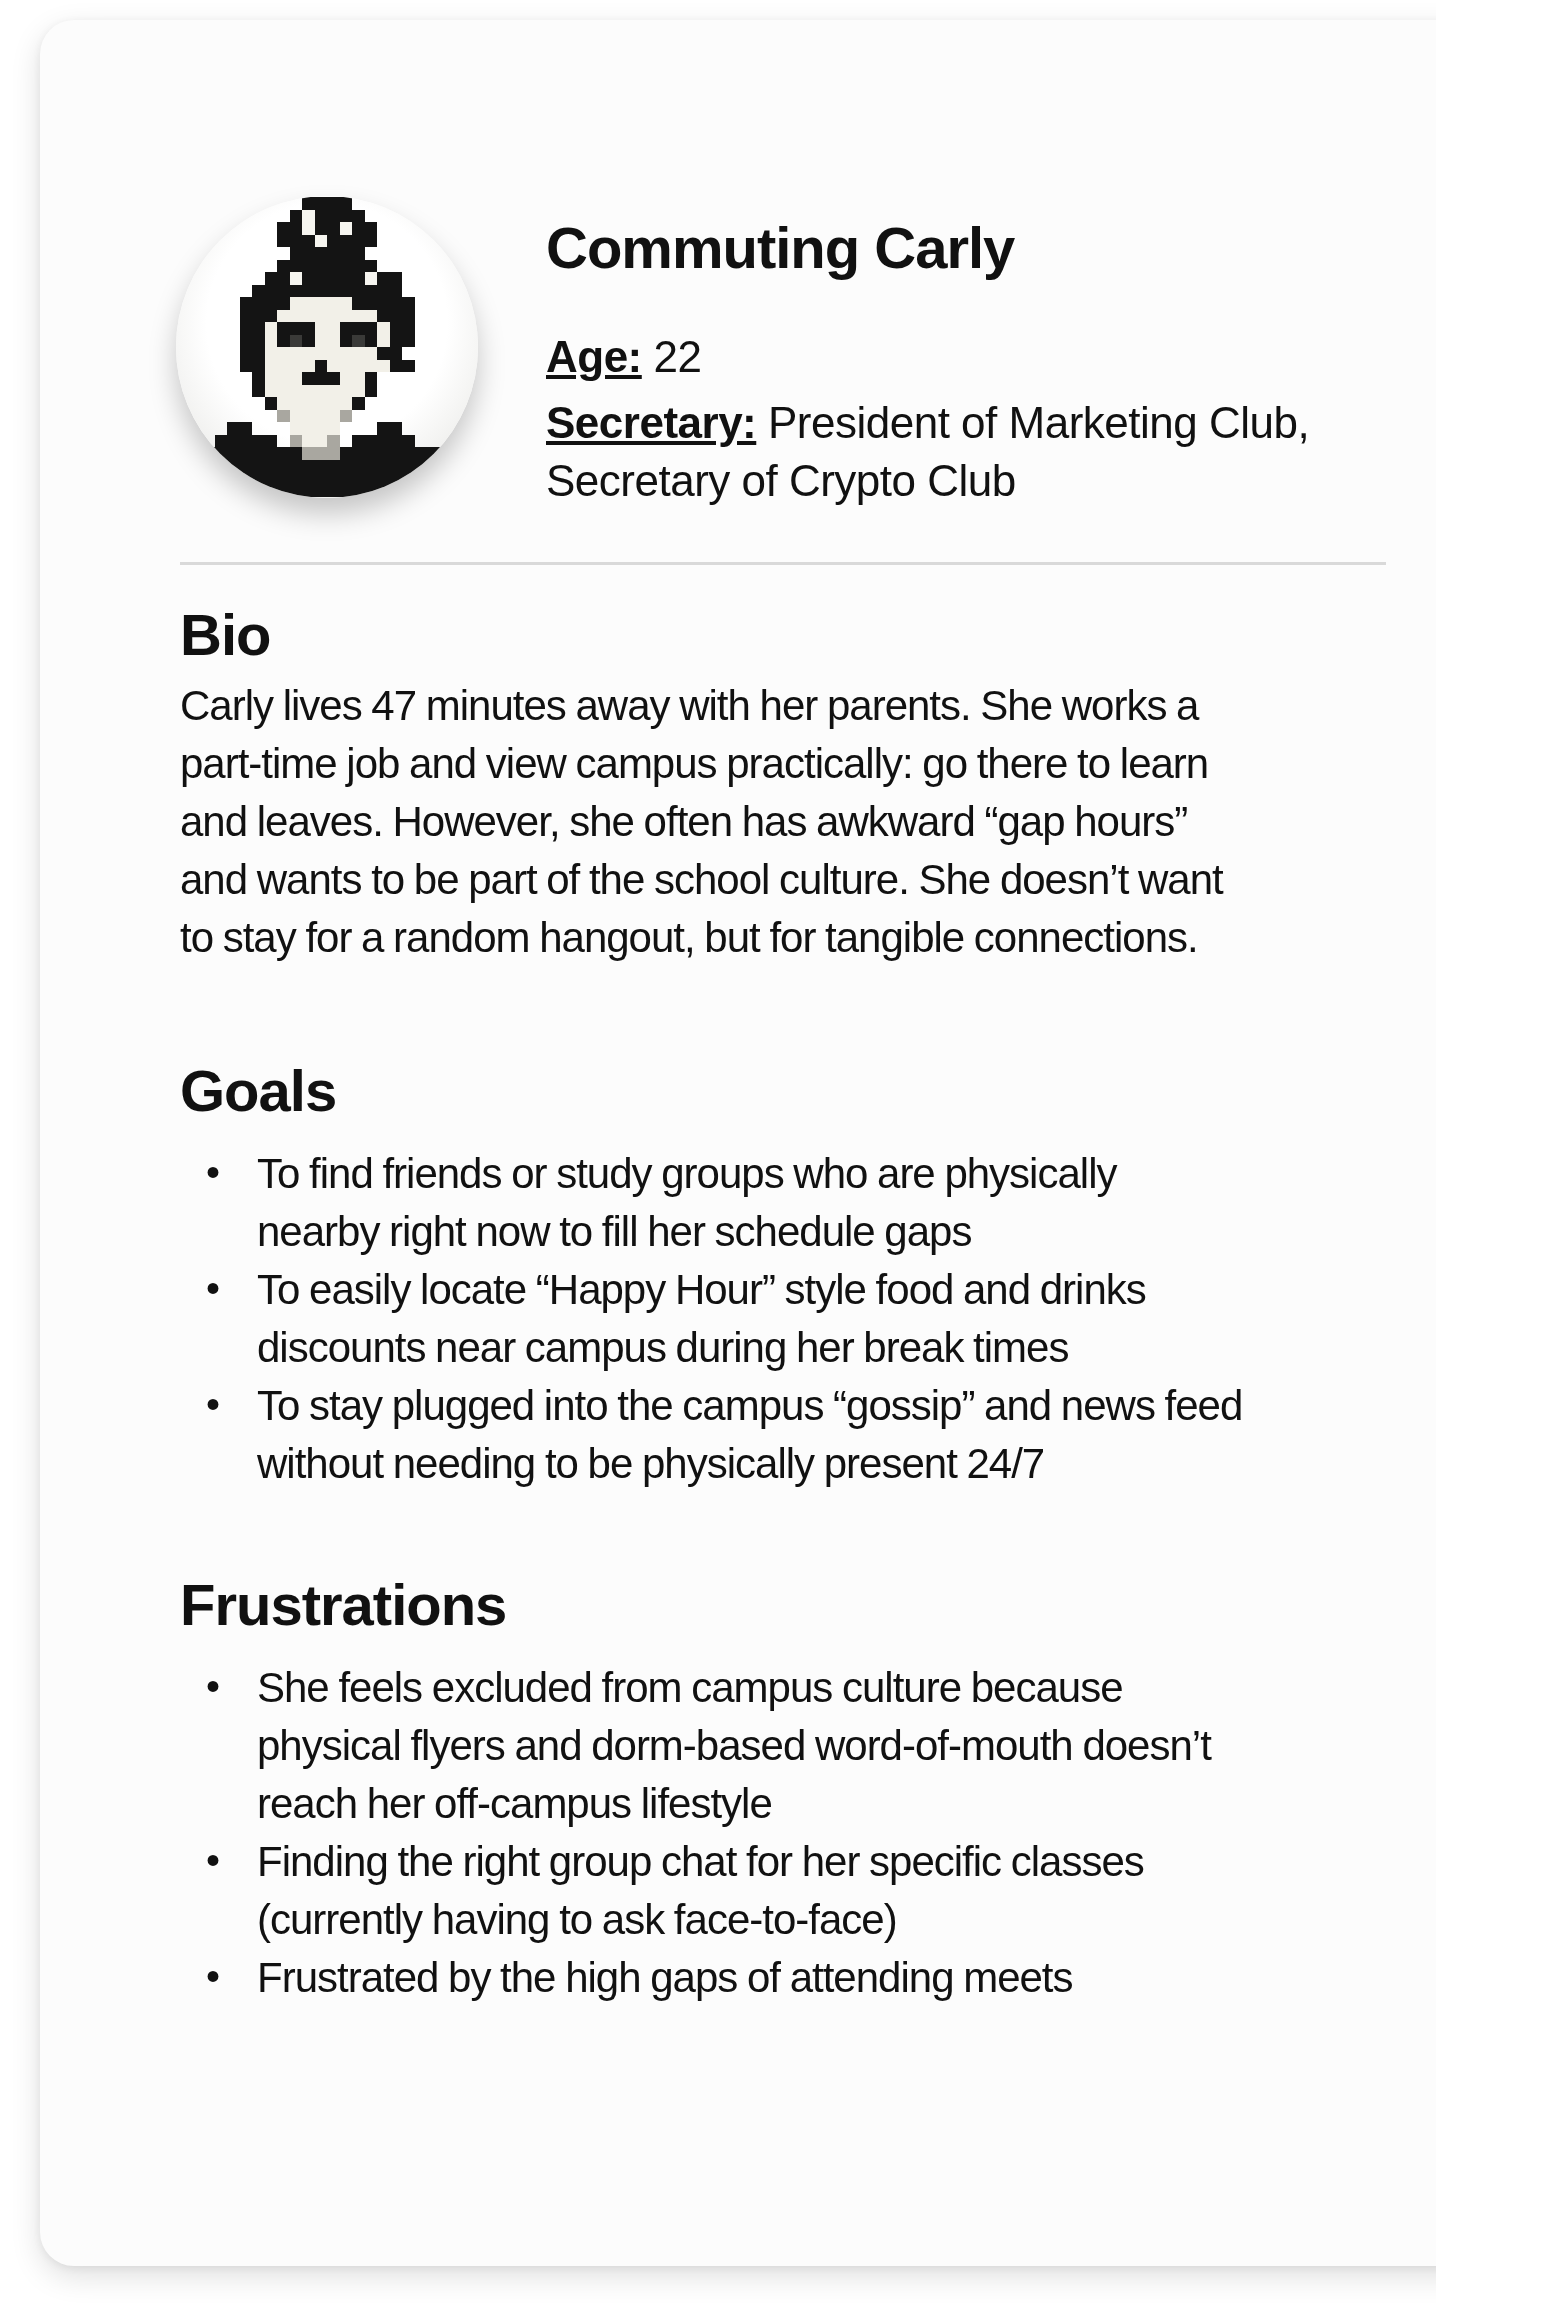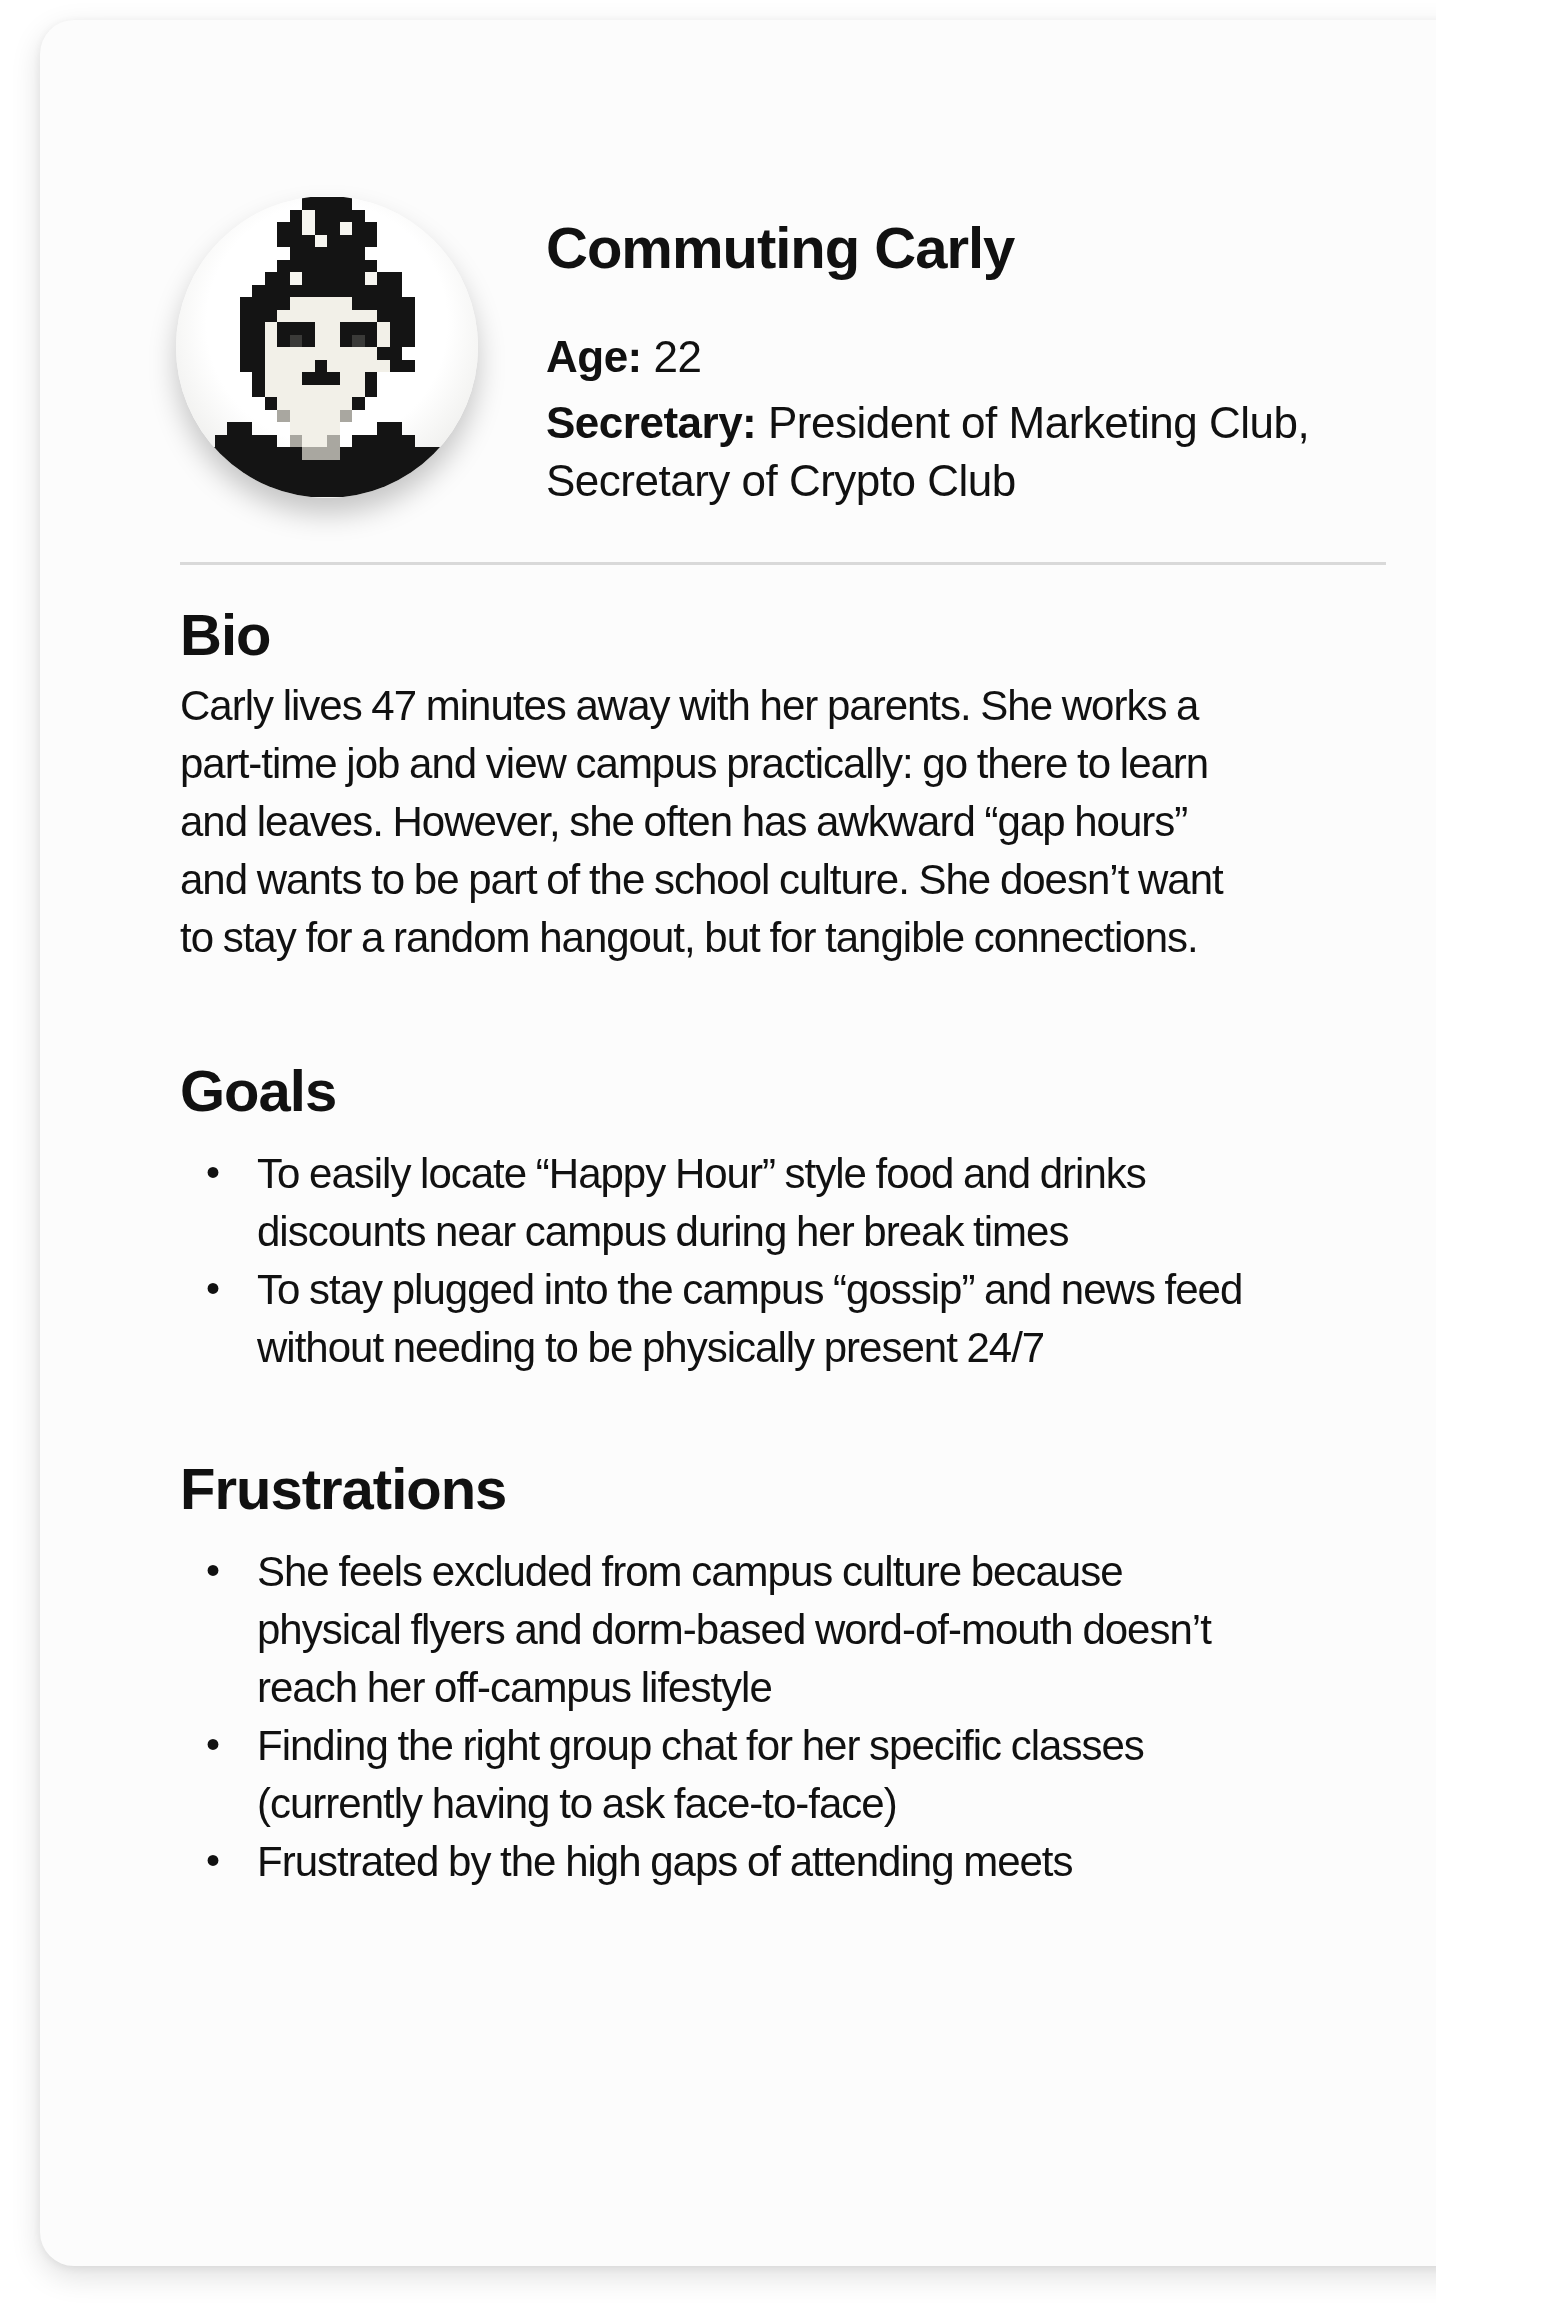--- a/index.html
+++ b/index.html
@@ -64,21 +64,21 @@
     font-weight:700;
     letter-spacing:-1px;
     margin:0 0 48px 0;
   }
   .meta-line{
     font-size:44px;
     line-height:58px;
     letter-spacing:-0.5px;
     margin:0 0 8px 0;
   }
-  .meta-line strong{font-weight:700;}
+  .meta-line strong{font-weight:700;text-decoration:underline;}
   .meta-value{white-space:pre;}
   
   h2{
     font-size:58px;
     line-height:64px;
     font-weight:700;
     letter-spacing:-1px;
     margin:0 0 10px 0;
   }
   .section-bio{margin-top:38px;}
@@ -712,20 +712,22 @@
       <p class="body-text">Carly lives 47 minutes away with her parents. She works a
 part-time job and view campus practically: go there to learn
 and leaves. However, she often has awkward “gap hours”
 and wants to be part of the school culture. She doesn’t want
 to stay for a random hangout, but for tangible connections.</p>
     </div>
 
     <div class="section section-goals">
       <h2>Goals</h2>
       <ul class="bullets">
+        <li>To find friends or study groups who are physically
+nearby right now to fill her schedule gaps</li>
         <li>To easily locate “Happy Hour” style food and drinks
 discounts near campus during her break times</li>
         <li>To stay plugged into the campus “gossip” and news feed
 without needing to be physically present 24/7</li>
       </ul>
     </div>
 
     <div class="section section-frustrations">
       <h2>Frustrations</h2>
       <ul class="bullets">

